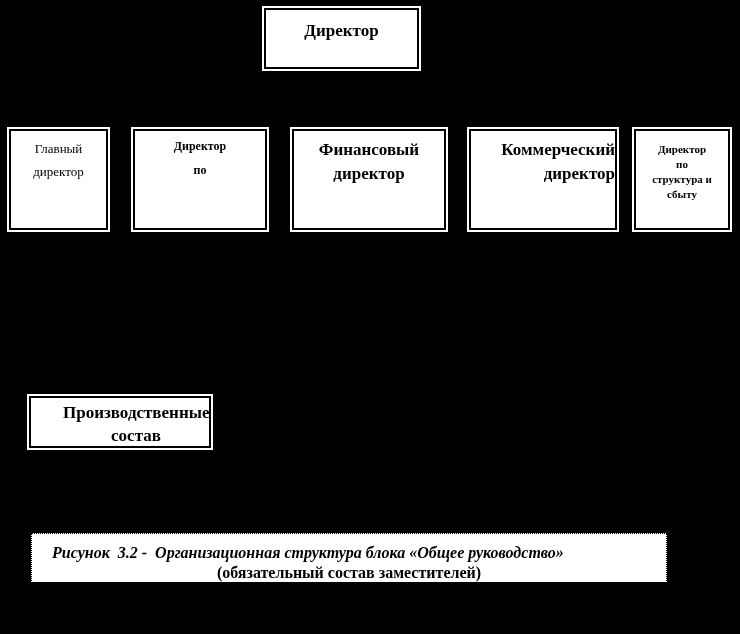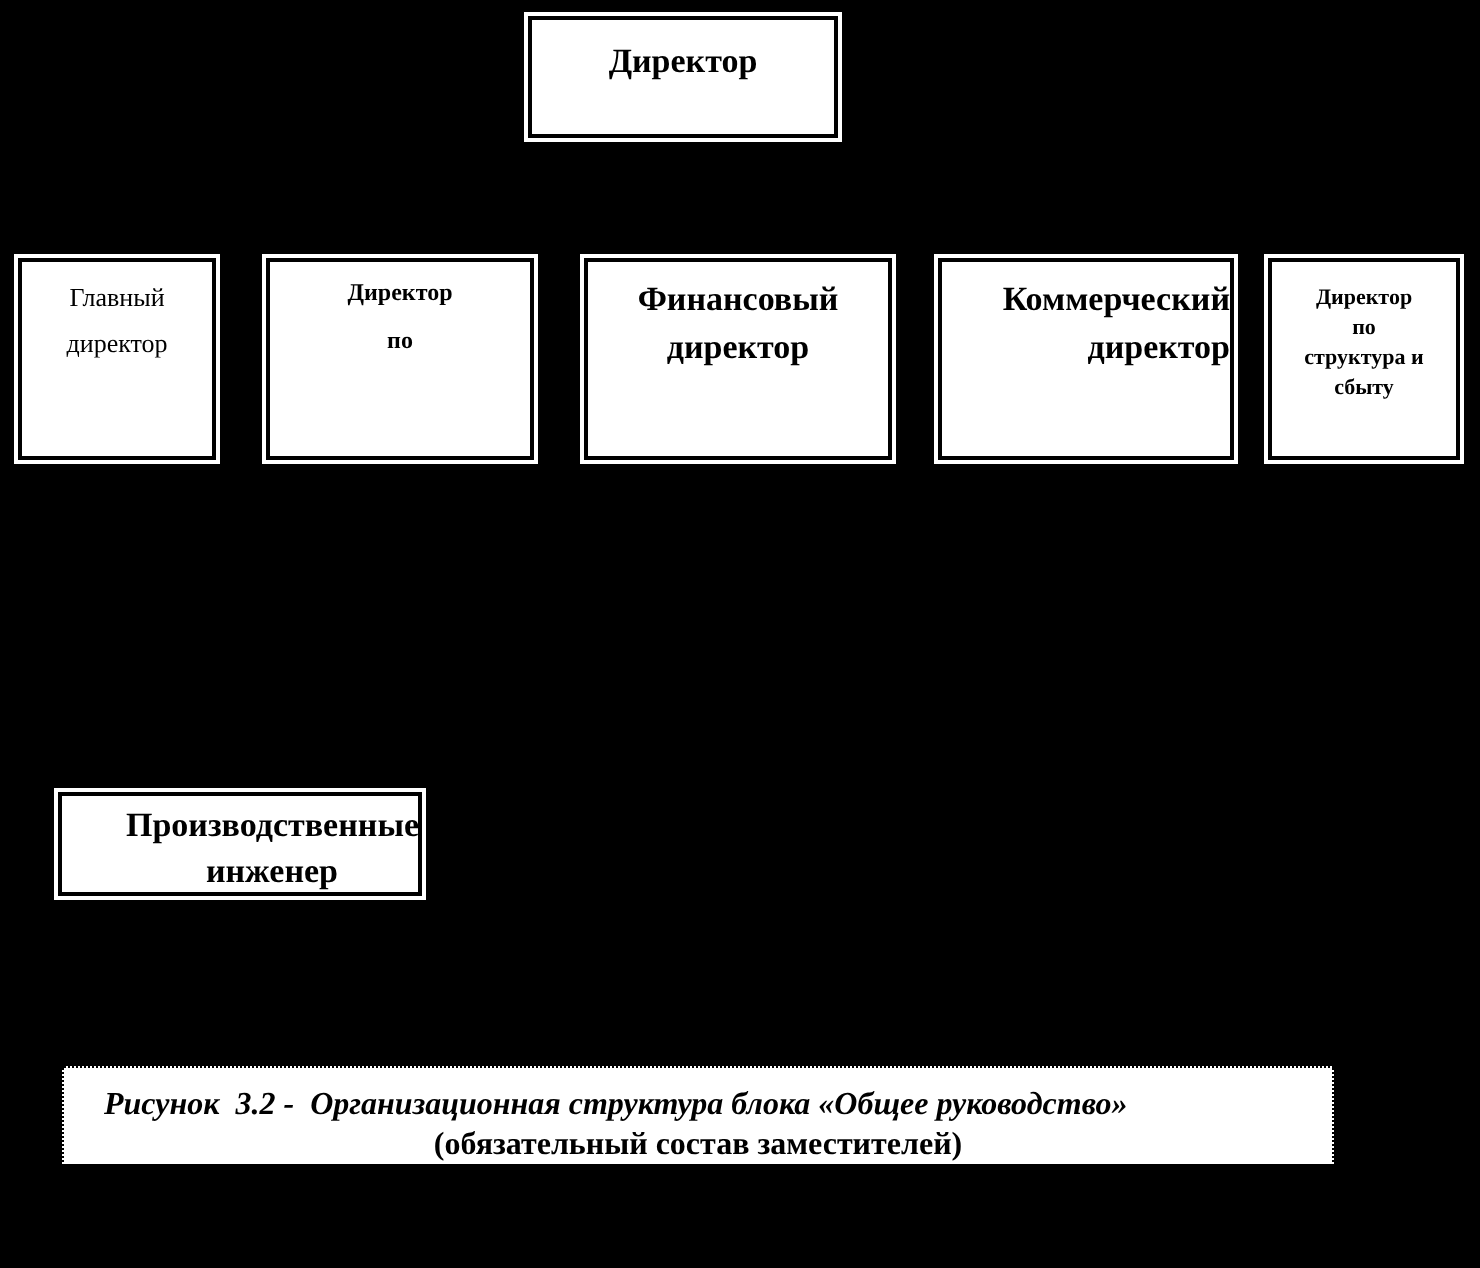--- a/index.html
+++ b/index.html
@@ -87,21 +87,21 @@
 
   <div class="box b-hr">
     <span class="line">Директор</span>
     <span class="line">по</span>
     <span class="line">структура  и</span>
     <span class="line">сбыту</span>
   </div>
 
   <div class="box b-units">
     <span class="line">Производственные</span>
-    <span class="line">инженер</span>
+    <span class="line">состав</span>
   </div>
 
   <div class="caption">
     <div class="cap1">Рисунок  3.2 -  Организационная структура блока «Общее руководство»</div>
     <div class="cap2">(обязательный состав заместителей)</div>
   </div>
 
 </div>
 
 </body></html>

